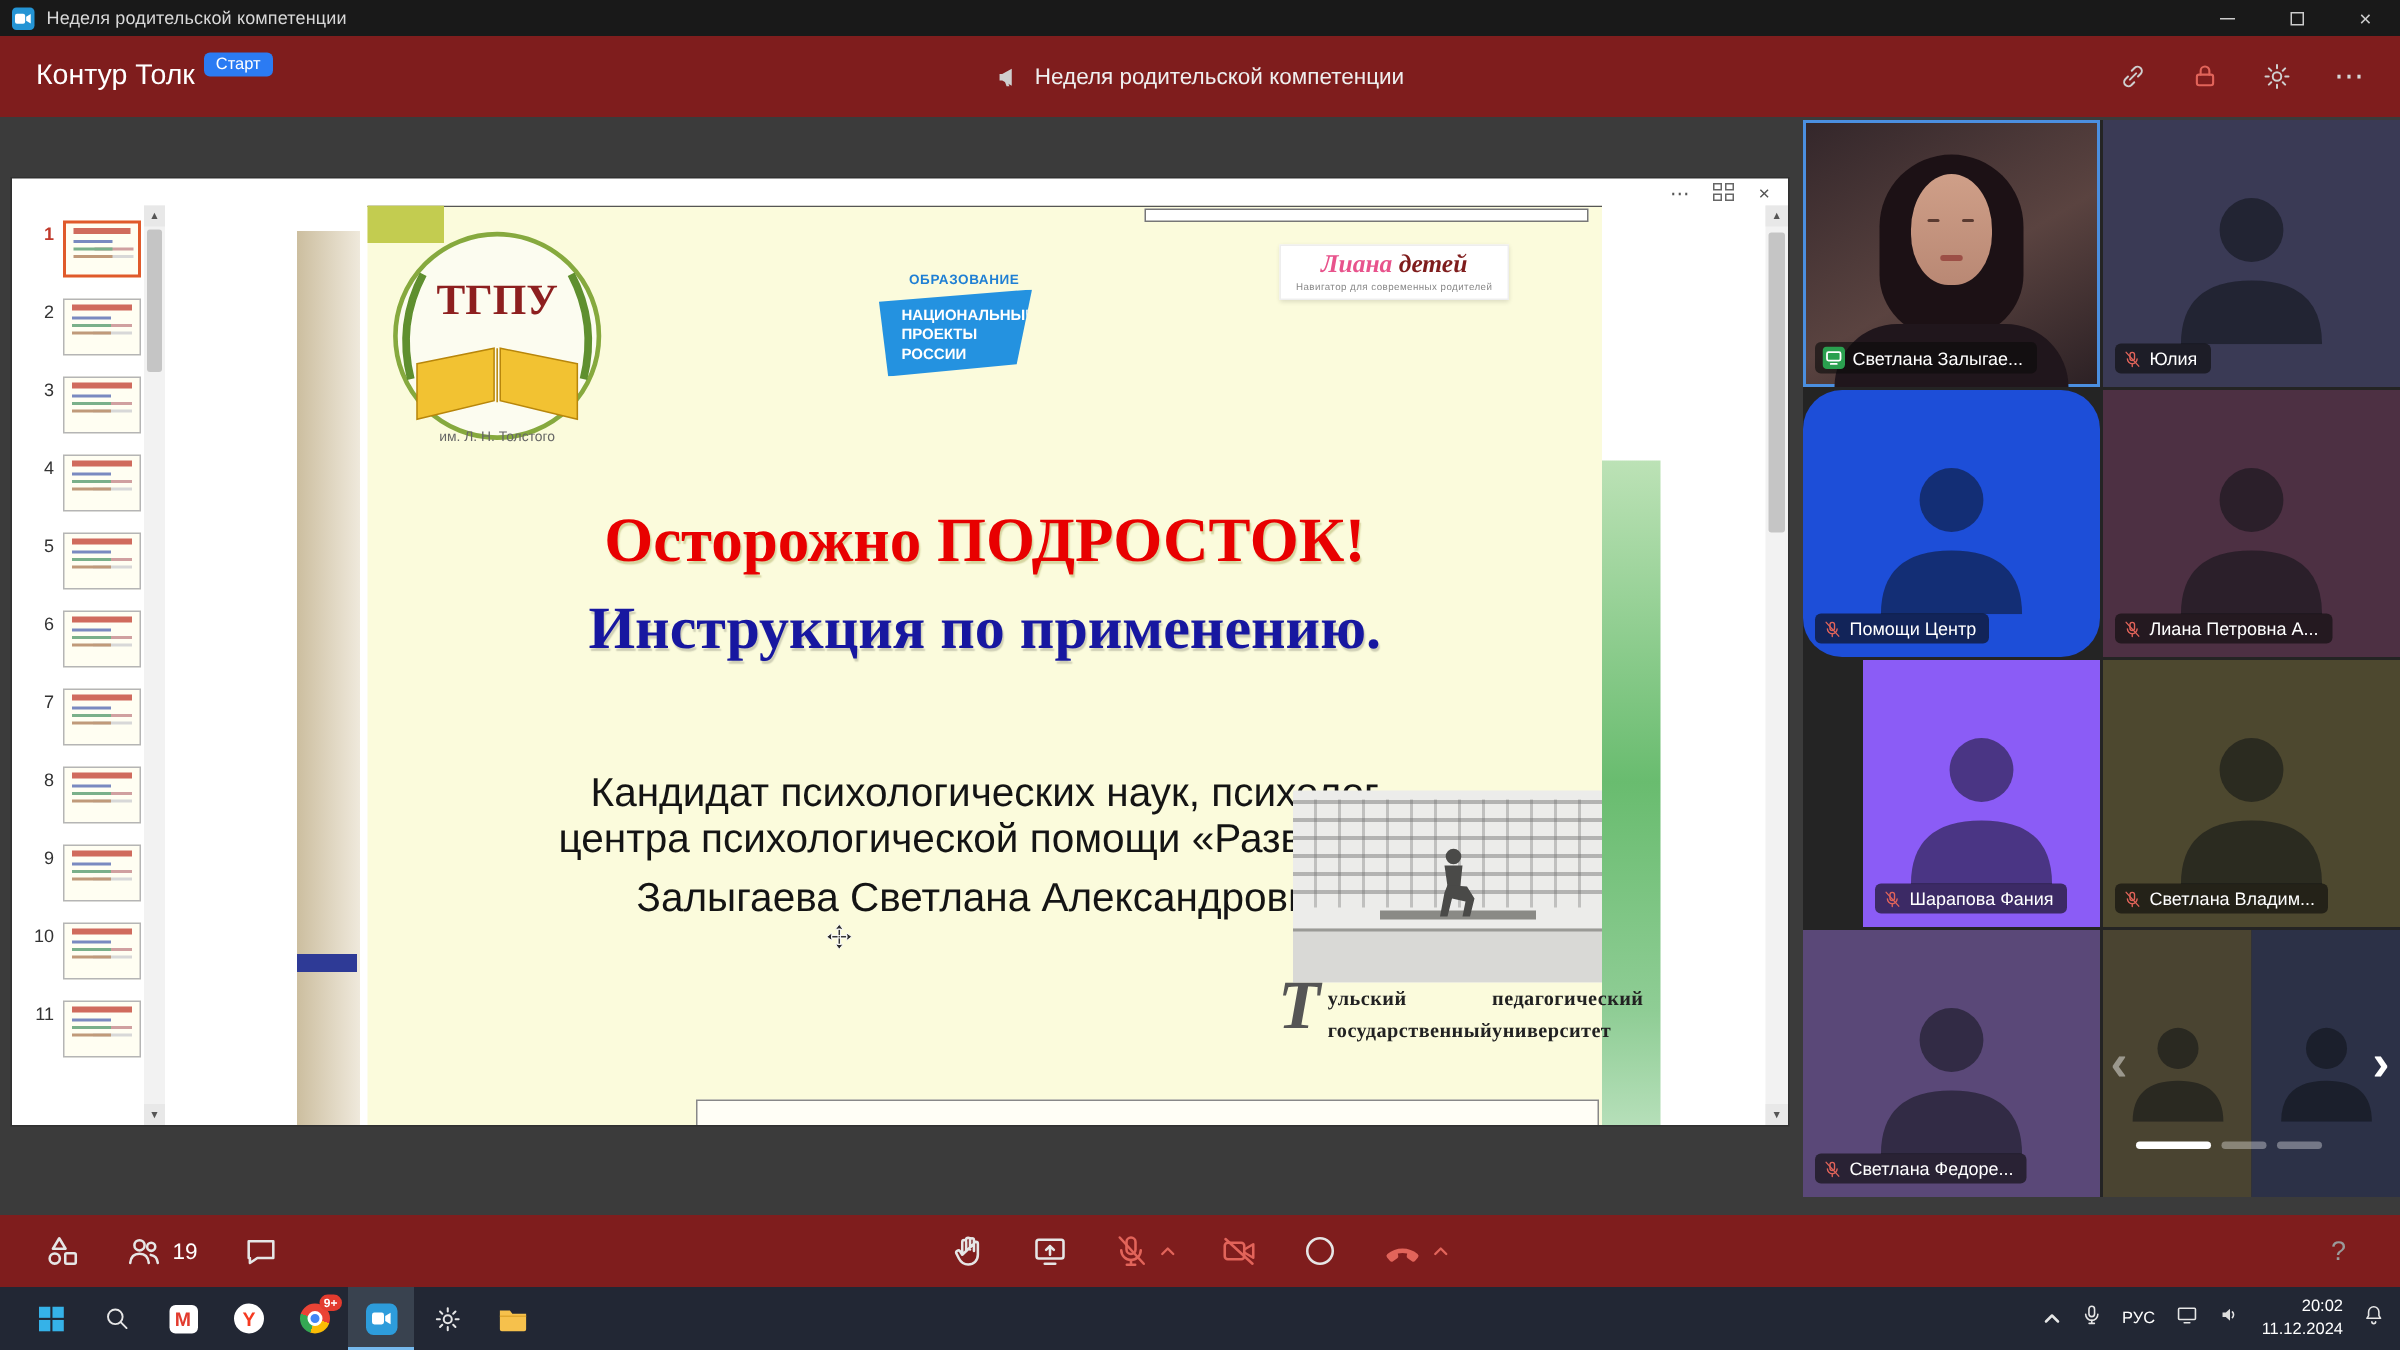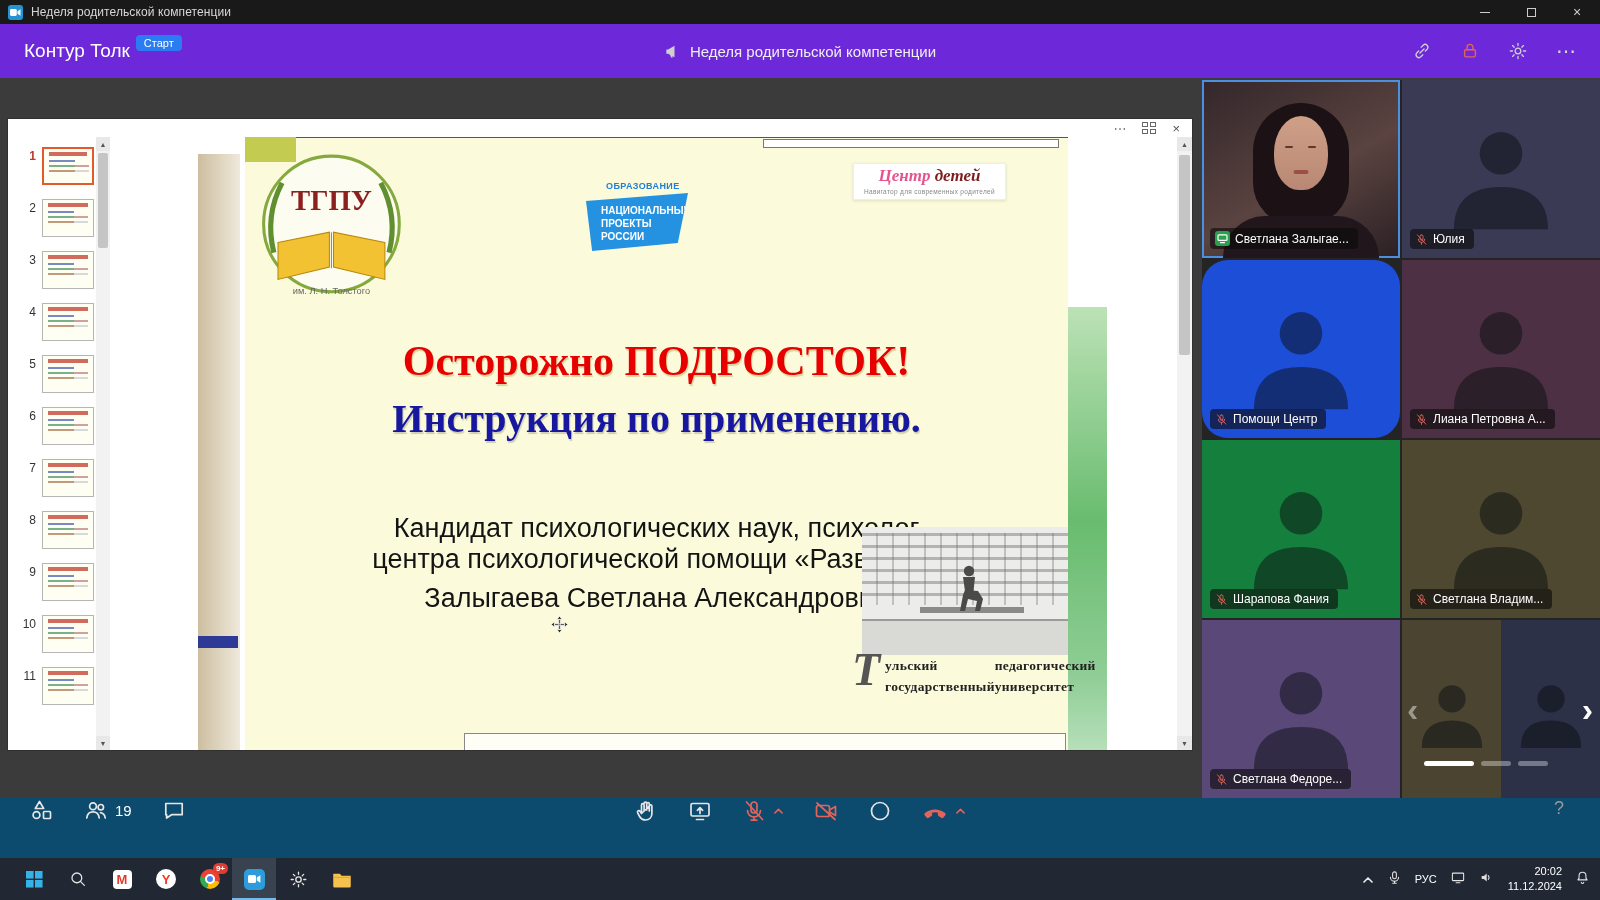--- a/index.html
+++ b/index.html
@@ -15,21 +15,21 @@
   
   .titlebar{position:absolute;top:0;left:0;right:0;height:24px;background:#191919;display:flex;align-items:center;color:#d8d8d8;font-size:12px;z-index:40}
   .app-logo{width:15px;height:15px;border-radius:3px;background:#2494d4;display:flex;align-items:center;justify-content:center;margin:0 8px}
   .win-title{letter-spacing:.1px}
   .win-controls{margin-left:auto;display:flex;height:100%}
   .win-btn{width:46px;height:100%;display:flex;align-items:center;justify-content:center;color:#ccc;font-size:14px}
   .min-line{width:10px;height:1px;background:#ccc}
   .max-box{width:9px;height:9px;border:1px solid #ccc}
 
   
-  .header{position:absolute;top:24px;left:0;right:0;height:54px;background:#6d28d9;display:flex;align-items:center;z-index:30}
+  .header{position:absolute;top:24px;left:0;right:0;height:54px;background:#7f1d1d;display:flex;align-items:center;z-index:30}
   .brand{font-size:19px;color:#fff;margin-left:24px;font-weight:400}
   .badge{background:#2b7bf3;color:#fff;font-size:11px;padding:2px 8px;border-radius:4px;margin-left:6px;transform:translateY(-8px)}
   .header-center{position:absolute;left:50%;transform:translateX(-50%);display:flex;align-items:center;gap:9px;font-size:15px;color:#efefef}
   .header-right{margin-left:auto;display:flex;align-items:center;gap:28px;margin-right:24px;color:#d8d8d8}
   .hicon{display:flex;align-items:center;justify-content:center}
   .more-glyph{font-size:20px;color:#d8d8d8;line-height:1}
 
   
   .main{position:absolute;top:78px;left:0;right:0;height:720px;background:#3b3b3b}
 
@@ -112,21 +112,21 @@
   .minis{display:flex;background:#242424}
   .mini{flex:1;position:relative;overflow:hidden}
   .nav-arrow{position:absolute;top:50%;transform:translateY(-50%);font-size:34px;line-height:1;z-index:4;font-weight:bold}
   .nav-arrow.left{left:5px;color:rgba(255,255,255,.45)}
   .nav-arrow.right{right:7px;color:#fff}
   .pagination{position:absolute;left:222px;top:681px;display:flex;gap:7px;align-items:center;z-index:6}
   .page-bar{width:30px;height:5px;border-radius:3px;background:rgba(255,255,255,.35)}
   .page-bar.active{width:50px;background:#fff}
 
   
-  .toolbar{position:absolute;left:0;right:0;bottom:42px;height:60px;background:#0c4a6e;display:flex;align-items:flex-start;z-index:30}
+  .toolbar{position:absolute;left:0;right:0;bottom:42px;height:48px;background:#7f1d1d;display:flex;align-items:center;z-index:30}
   .tb-left{display:flex;align-items:center;gap:30px;margin-left:30px}
   .tb-center{position:absolute;left:50%;transform:translateX(-50%);display:flex;align-items:center;gap:30px}
   .tbtn{display:flex;align-items:center;gap:7px}
   .count{color:#fff;font-size:15px}
   .help{position:absolute;right:36px;color:#9a9a9a;font-size:18px}
 
   
   .taskbar{position:absolute;left:0;right:0;bottom:0;height:42px;background:#222734;display:flex;align-items:center;color:#fff;z-index:40}
   .task-icons{display:flex;height:100%;margin-left:12px}
   .task-cell{width:44px;height:100%;display:flex;align-items:center;justify-content:center;position:relative}
@@ -299,21 +299,21 @@
             <div class="sl-logo-np">
               <div class="np-top">ОБРАЗОВАНИЕ</div>
               <div class="np-flag">
                 <div>НАЦИОНАЛЬНЫЕ</div>
                 <div>ПРОЕКТЫ</div>
                 <div>РОССИИ</div>
               </div>
             </div>
 
             <div class="sl-logo-rd">
-              <div class="rd-title"><span class="rd-w1">Центр</span> <span class="rd-w2">детей</span></div>
+              <div class="rd-title"><span class="rd-w1">Лиана</span> <span class="rd-w2">детей</span></div>
               <div class="rd-sub">Навигатор для современных родителей</div>
             </div>
 
             <div class="sl-title1">Осторожно ПОДРОСТОК!</div>
             <div class="sl-title2">Инструкция по применению.</div>
 
             <div class="sl-body">
               <div>Кандидат психологических наук, психолог</div>
               <div>центра психологической помощи «Развитие»</div>
               <div class="line3">Залыгаева Светлана Александровна</div>
@@ -415,21 +415,21 @@
               <g class="st red" stroke-width="2.2">
                 <rect x="9.2" y="3.5" width="5.6" height="10" rx="2.8"></rect>
                 <path d="M6 11.5a6 6 0 0012 0M12 17.5V21"></path>
                 <path d="M4.5 3.5l15.5 17"></path>
               </g>
             </svg>
           <span>Лиана Петровна А...</span>
         </div>
       </div>
 
-      <div class="tile" style="background-color: #15803d;">
+      <div class="tile" style="background-color: #8b5cf6; margin-left: 40px;">
         <svg class="sil" viewBox="0 0 100 100">
             <circle cx="50" cy="32" r="19"></circle>
             <path d="M8 100q0-38 42-38t42 38z"></path>
           </svg>
         <div class="tile-label">
           <svg class="lab-mic" viewBox="0 0 24 24">
               <g class="st red" stroke-width="2.2">
                 <rect x="9.2" y="3.5" width="5.6" height="10" rx="2.8"></rect>
                 <path d="M6 11.5a6 6 0 0012 0M12 17.5V21"></path>
                 <path d="M4.5 3.5l15.5 17"></path>

